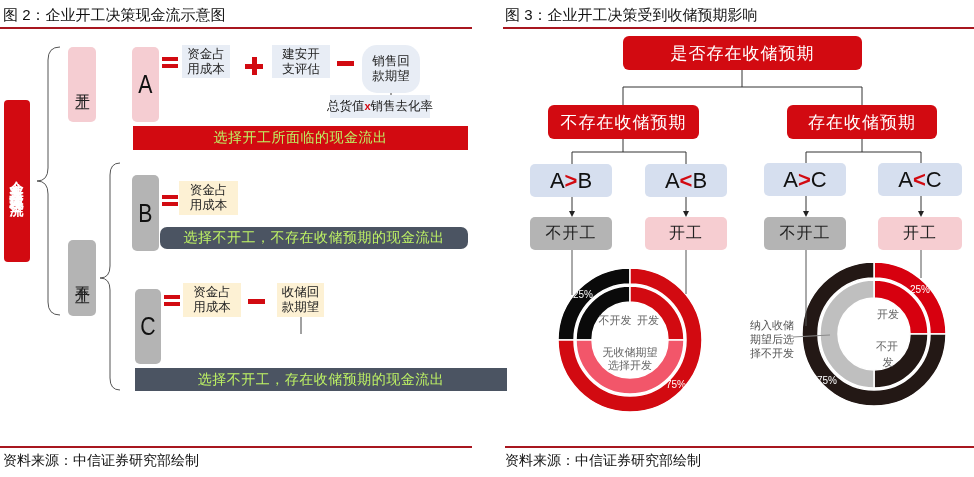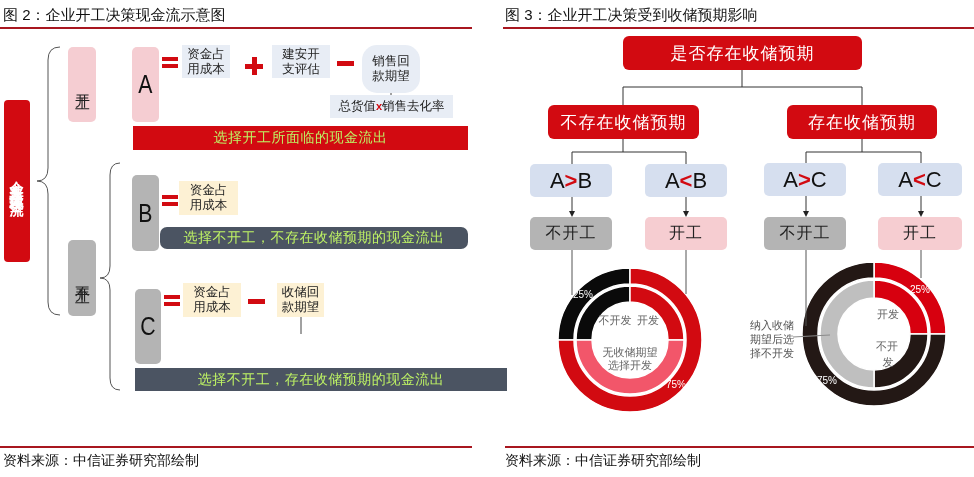--- a/index.html
+++ b/index.html
@@ -130,21 +130,21 @@
     <span>建安开</span>
     <span>支评估</span>
   </div>
   <div class="op" style="left:337px; top:61px; width:17px; height:5px;">
     <span style="left:0; top:0; width:17px; height:5px;"></span>
   </div>
   <div class="box term blue" style="left:362px; top:45px; width:58px; height:48px;border-radius:15px;">
     <span>销售回</span>
     <span>款期望</span>
   </div>
-  <div class="box term blue sub" style="left:330px; top:95px; width:123px; height:23px;">
+  <div class="box term blue sub" style="left:330px; top:95px; width:100px; height:23px;">
     <div>
       <span>总货值</span><span class="x">x</span><span>销售去化率</span>
     </div>
   </div>
   <div class="box bar red" style="left:133px; top:126px; width:335px; height:24px;">选择开工所面临的现金流出</div>
 
   <div class="box grey" style="left:132px; top:175px; width:27px; height:76px;">
     <span class="letter">B</span>
   </div>
   <div class="op" style="left:162px; top:195px; width:16px; height:11px;">

